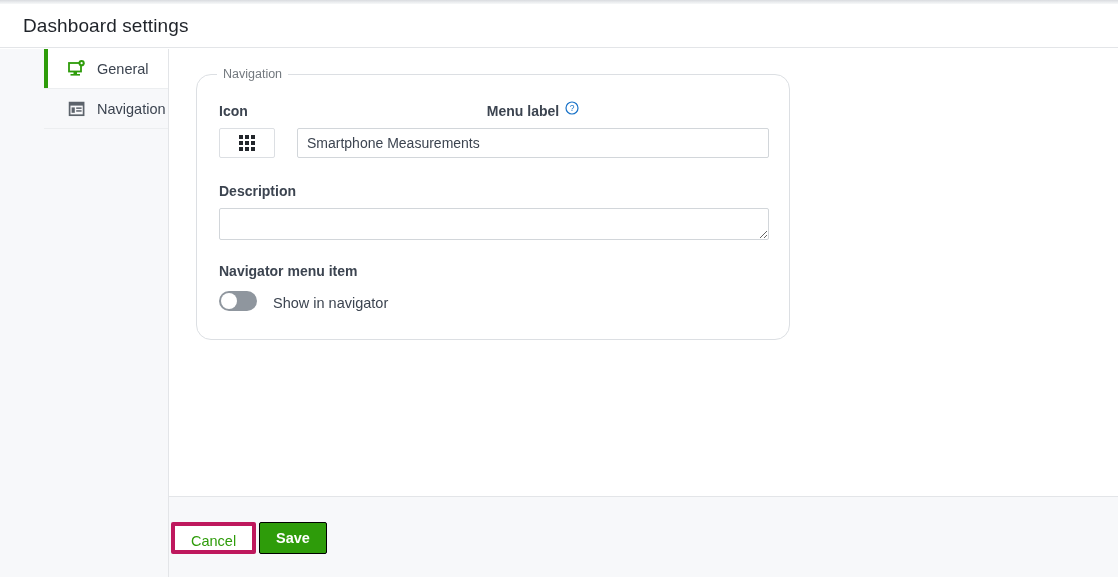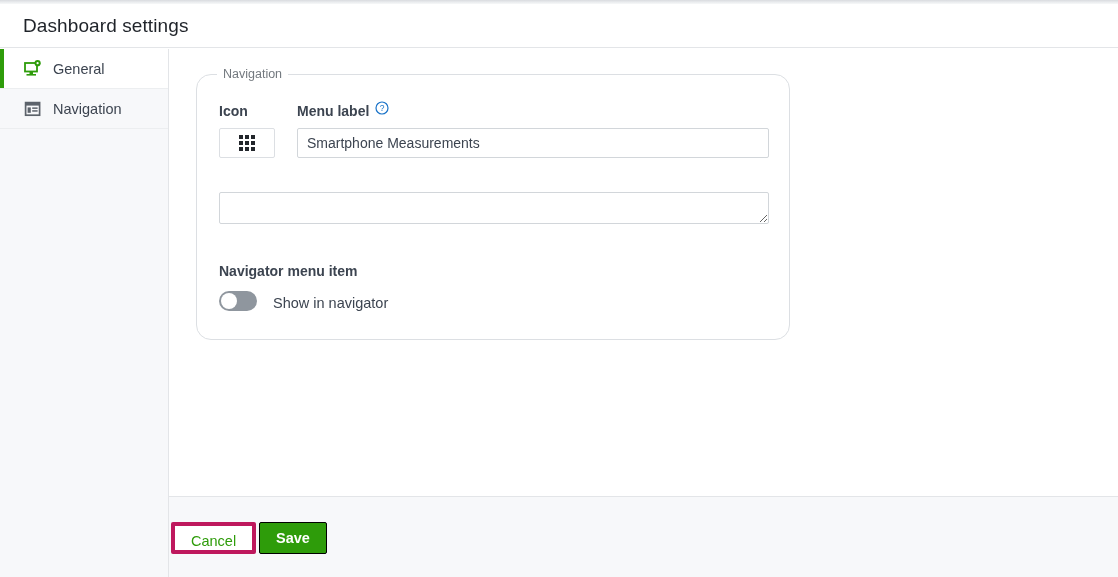--- a/index.html
+++ b/index.html
@@ -50,20 +50,21 @@
 
   
   .sidebar {
     position: absolute;
     left: 0; top: 49px;
     width: 169px;
     height: 528px;
     background: #f7f8fa;
     border-right: 1px solid #e3e5e8;
     box-sizing: border-box;
+    padding-left: 44px;
   }
   .nav-item {
     position: relative;
     height: 40px;
     display: flex;
     align-items: center;
     padding-left: 24px;
     box-sizing: border-box;
     cursor: pointer;
     border-bottom: 1px solid #eceef0;
@@ -164,20 +165,21 @@
     display: block;
     width: 4px;
     height: 4px;
   }
 
   .menu-col { width: 472px; }
   .label-with-help {
     display: flex;
     align-items: flex-start;
     gap: 6px;
+    justify-content: center;
   }
   .help-icon {
     margin-top: -2px;
     width: 14px; height: 14px;
     flex: 0 0 auto;
     cursor: pointer;
   }
   .text-input {
     margin-top: 9px;
     width: 472px;
@@ -362,20 +364,21 @@
                 <text x="7" y="10.4" font-family="Liberation Sans, sans-serif" font-size="8.5" fill="#1a73c8" text-anchor="middle">?</text>
               </svg>
             </span>
           </div>
           <input class="text-input" type="text" value="Smartphone Measurements" style="">
         </div>
 
       </div>
 
       <div class="desc-block">
+        <div class="field-label">Description</div>
         <textarea class="textarea" placeholder="" style=""></textarea>
       </div>
 
       <div class="nav-item-block">
         <div class="field-label">Navigator menu item</div>
         <div class="toggle-row">
           <div class="toggle">
             <div class="knob"></div>
           </div>
           <div class="toggle-label">Show in navigator</div>

